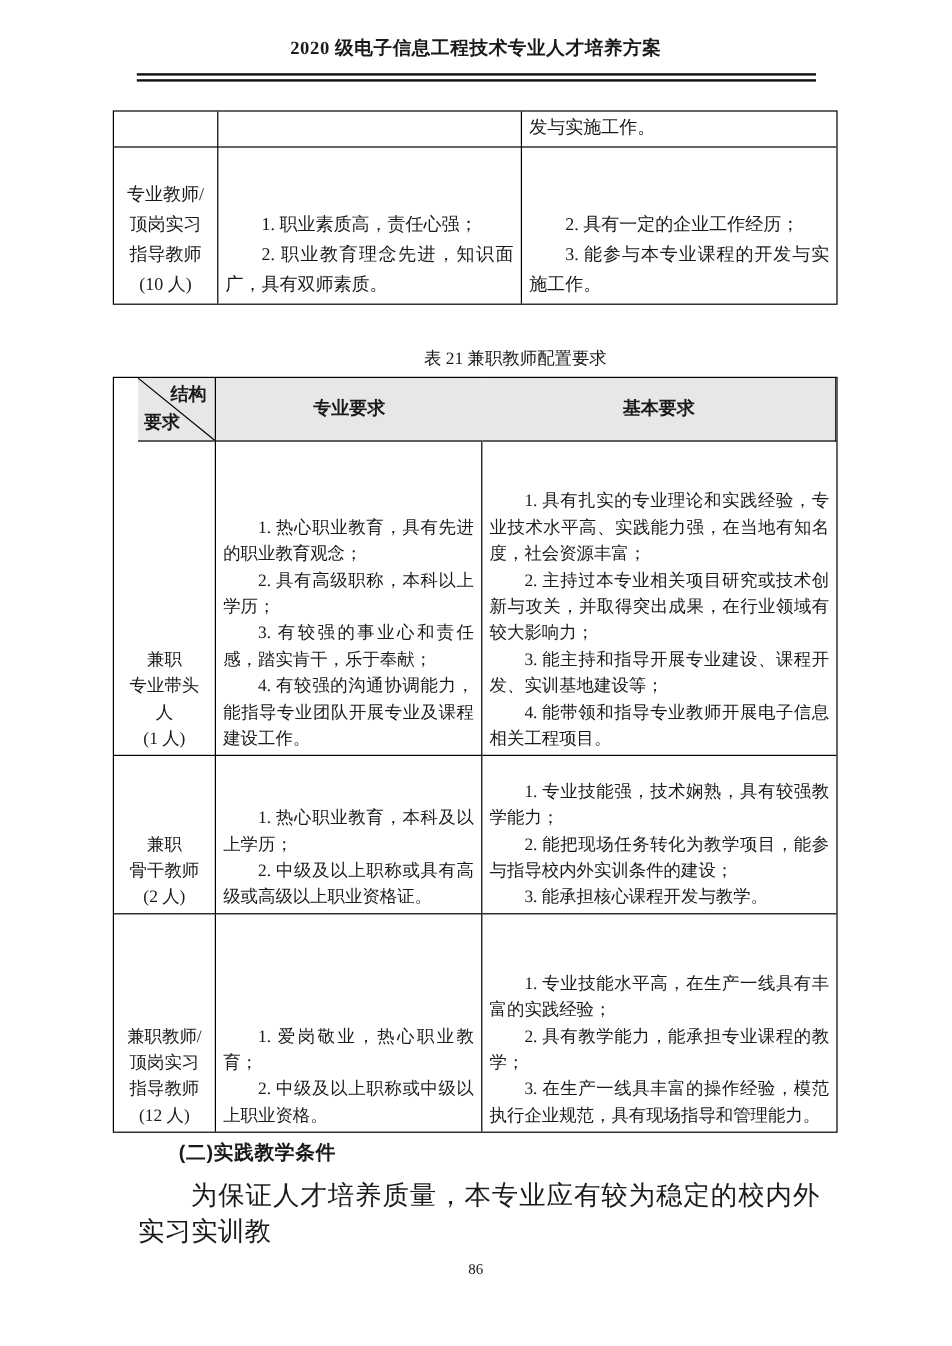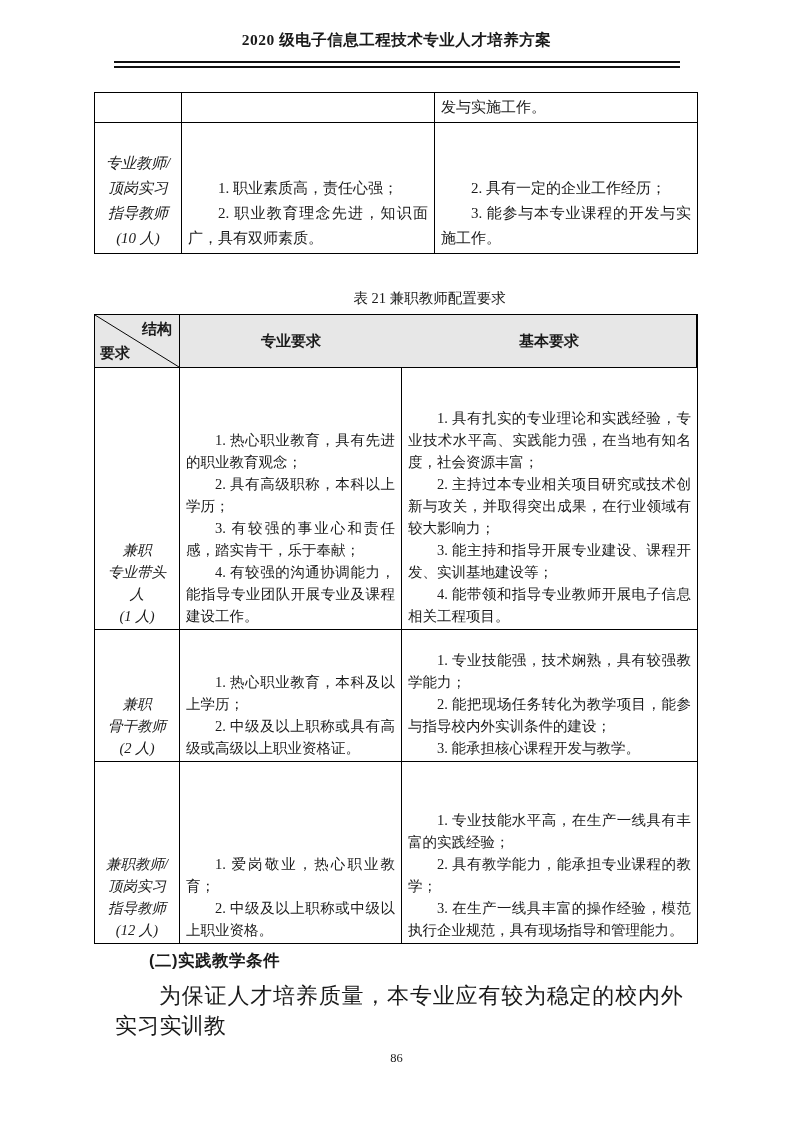--- a/index.html
+++ b/index.html
@@ -29,40 +29,40 @@
   }
   .cell{
     border-right:1px solid #000;border-bottom:1px solid #000;
     box-sizing:border-box;display:flex;flex-direction:column;justify-content:flex-end;
     padding:2px 6px;overflow:hidden;
   }
   .cell.last-col{border-right:none;}
   .cell.last-row{border-bottom:none;}
   .cell p{margin:0;text-indent:2em;text-align:justify;}
   .cell p.noindent{text-indent:0;text-align:left;}
-  .role-cell{align-items:center;text-align:center;padding:2px 2px;font-style:italic;}
+  .role-cell{align-items:center;text-align:center;padding:2px 2px;}
   .role-cell span{display:block;}
   
   .tbl-top{left:94px;top:92px;width:602px;height:160px;
     grid-template-columns:87px 253px 1fr;grid-template-rows:30px 1fr;
     font-size:15px;line-height:25px;}
   
   .tbl-caption{
     position:absolute;left:0;top:289px;width:100%;
     text-align:center;font-size:14.5px;margin-left:33px;
   }
   .tbl-21{left:94px;top:314px;width:602px;height:628px;
     grid-template-columns:85px 222px 1fr;grid-template-rows:53px 262px 132px 1fr;
     font-size:14.5px;line-height:22px;}
   .hcell{
     background:#e7e7e7;font-weight:bold;font-size:15px;
     align-items:center;justify-content:center;text-align:center;
   }
   .corner-cell{position:relative;padding:0;background:#e7e7e7;
-    border-right:1px solid #000;border-bottom:1px solid #000;box-sizing:border-box;}
+    border-right:1px solid #000;border-bottom:1px solid #000;box-sizing:border-box;margin-left:20px;}
   .corner-cell svg{position:absolute;left:0;top:0;width:100%;height:100%;}
   .corner-top{position:absolute;top:3px;right:7px;font-weight:bold;font-size:15px;}
   .corner-bottom{position:absolute;bottom:3px;left:5px;font-weight:bold;font-size:15px;}
   
   .section-heading{
     position:absolute;left:149px;top:950px;
     font-family:"Liberation Sans", sans-serif;
     font-size:16.5px;font-weight:bold;letter-spacing:.5px;
   }
   .section-paragraph{

